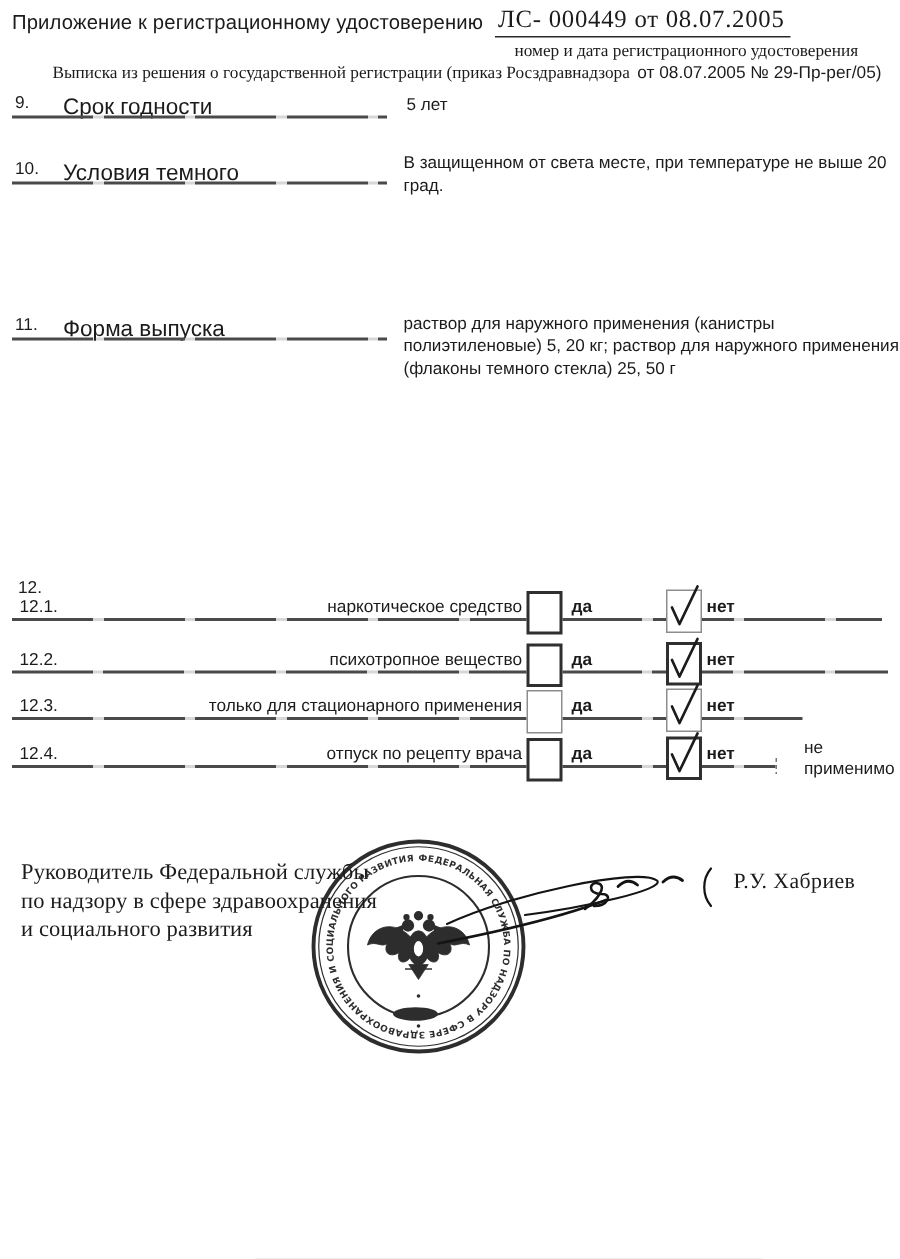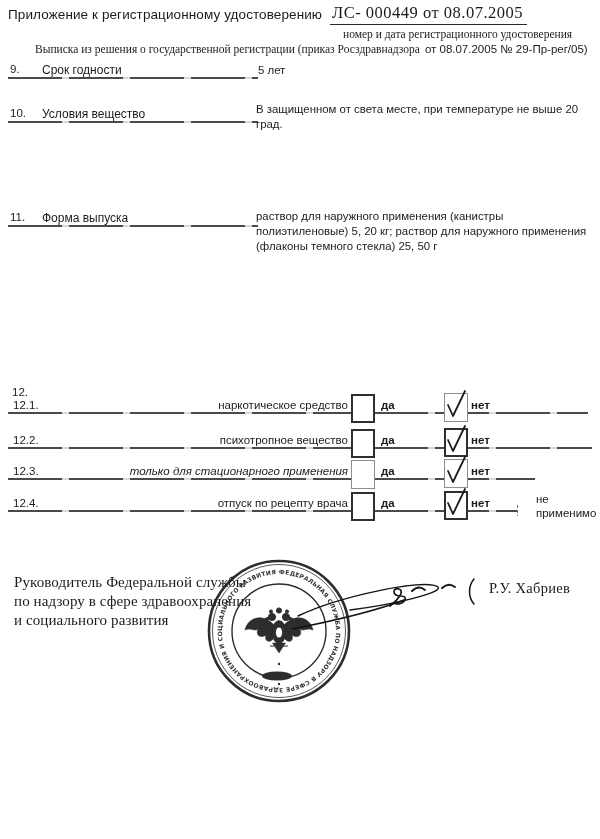--- a/index.html
+++ b/index.html
@@ -9,22 +9,22 @@
     margin:0 auto;
   }
   .abs{position:absolute;}
   .serif{font-family:"Liberation Serif","DejaVu Serif",serif;}
   .doc-title{font-size:13.5px;font-weight:normal;letter-spacing:.1px;}
   .reg-number{font-size:16.5px;border-bottom:1.5px solid #2a2a2a;padding:0 4px 1px 2px;letter-spacing:.5px;}
   .reg-caption{font-size:11.5px;}
   .extract{font-size:11.5px;white-space:nowrap;}
   .extract .sans{font-family:"Liberation Sans",sans-serif;margin-left:5px;}
   .item-num{font-size:11.5px;}
-  .item-label{font-size:12px;}
-  .item-value{font-size:11.4px;line-height:15px;}
+  .item-label{font-size:15px;}
+  .item-value{font-size:11.4px;line-height:15px;margin-left:13px;}
   .scan-line{
     height:1.6px;
     background:repeating-linear-gradient(90deg,#4a4a4a 0 54px,rgba(74,74,74,.22) 54px 61px);
   }
   .s12-label{font-size:11.5px;text-align:right;}
   .yn-label{font-size:11.5px;font-weight:bold;}
   .chk{
     width:24px;height:29px;border:2px solid #2f2f2f;background:#fff;box-sizing:border-box;
   }
   .chk.faint{border:1.5px solid #8d8d8d;}
@@ -46,21 +46,21 @@
   <div class="abs serif extract" style="left:35px;top:43px;">
     <span>Выписка из решения о государственной регистрации (приказ Росздравнадзора</span><span class="sans">от 08.07.2005 № 29-Пр-рег/05)</span>
   </div>
 
   <div class="abs item-num" style="left:10px;top:63px;">9.</div>
   <div class="abs item-label" style="left:42px;top:63px;">Срок годности</div>
   <div class="abs scan-line" style="left:8px;top:77px;width:250px;"></div>
   <div class="abs item-value" style="left:258px;top:63px;">5 лет</div>
 
   <div class="abs item-num" style="left:10px;top:107px;">10.</div>
-  <div class="abs item-label" style="left:42px;top:107px;">Условия вещество</div>
+  <div class="abs item-label" style="left:42px;top:107px;">Условия темного</div>
   <div class="abs scan-line" style="left:8px;top:121px;width:250px;"></div>
   <div class="abs item-value" style="left:256px;top:102px;width:344px;">В защищенном от света месте, при температуре не выше 20 град.</div>
 
   <div class="abs item-num" style="left:10px;top:211px;">11.</div>
   <div class="abs item-label" style="left:42px;top:211px;">Форма выпуска</div>
   <div class="abs scan-line" style="left:8px;top:225px;width:250px;"></div>
   <div class="abs item-value" style="left:256px;top:209px;width:340px;">раствор для наружного применения (канистры полиэтиленовые) 5, 20 кг; раствор для наружного применения (флаконы темного стекла) 25, 50 г</div>
 
   <div class="abs item-num" style="left:12px;top:386px;">12.</div>
 
@@ -85,21 +85,21 @@
     <div class="abs yn-label" style="left:381px;top:434px;">да</div>
     <div class="abs chk" style="left:444px;top:428px;"></div>
     <svg class="abs" style="left:442px;top:422px;" width="30" height="34" viewBox="0 0 30 34">
       <path d="M6 18 L11 29 L23 4" fill="none" stroke="#1c1c1c" stroke-width="1.8" stroke-linecap="round" stroke-linejoin="round"></path>
     </svg>
     <div class="abs yn-label" style="left:471px;top:434px;">нет</div>
   </div>
 
   <div>
     <div class="abs item-num" style="left:13px;top:465px;">12.3.</div>
-    <div class="abs s12-label" style="left:10px;top:465px;width:338px;font-style:italic;">только для стационарного применения</div>
+    <div class="abs s12-label" style="left:10px;top:465px;width:338px;">только для стационарного применения</div>
     <div class="abs scan-line" style="left:8px;top:478px;width:527px;"></div>
     <div class="abs chk faint" style="left:351px;top:460px;"></div>
     <div class="abs yn-label" style="left:381px;top:465px;">да</div>
     <div class="abs chk faint" style="left:444px;top:459px;"></div>
     <svg class="abs" style="left:442px;top:453px;" width="30" height="34" viewBox="0 0 30 34">
       <path d="M6 18 L11 29 L23 4" fill="none" stroke="#1c1c1c" stroke-width="1.8" stroke-linecap="round" stroke-linejoin="round"></path>
     </svg>
     <div class="abs yn-label" style="left:471px;top:465px;">нет</div>
   </div>
 

